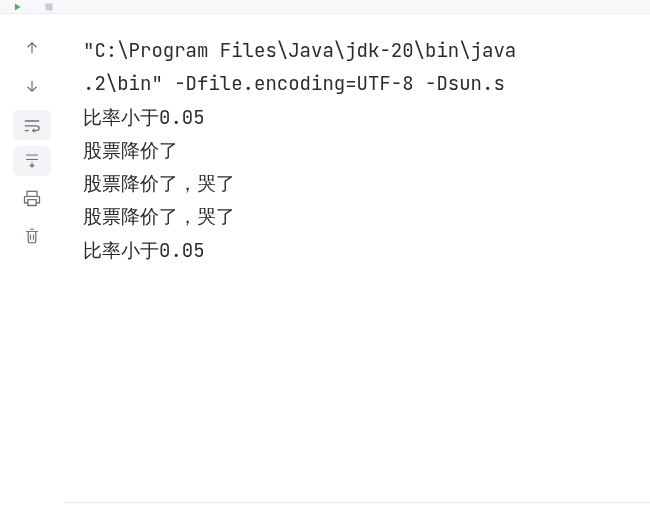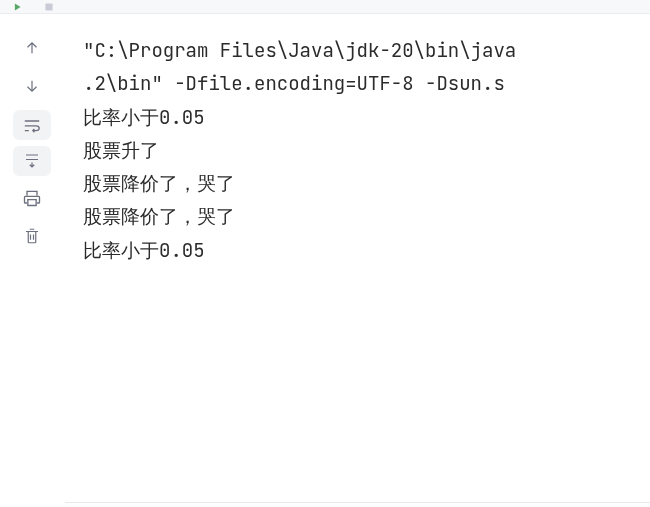--- a/index.html
+++ b/index.html
@@ -149,21 +149,21 @@
           <path d="M4 6 H20 M9 3 H15 M7 6 V20 Q7 21 8 21 H16 Q17 21 17 20 V6 M10 10 V17 M14 10 V17"></path>
         </svg>
     </div>
   </div>
 
   <div class="console">
     <div class="line cmd-line">"C:\Program Files\Java\jdk-20\bin\java</div>
     <div class="line cmd-line">.2\bin" -Dfile.encoding=UTF-8 -Dsun.s</div>
     <div class="line">比率小于0.05</div>
     <div class="line"></div>
-    <div class="line">股票升了</div>
+    <div class="line">股票降价了</div>
     <div class="line">股票降价了，哭了</div>
     <div class="line">股票降价了，哭了</div>
     <div class="line">比率小于0.05</div>
   </div>
 
 </div>
 
 <div class="bottom-sep"></div>
 
 </body></html>

